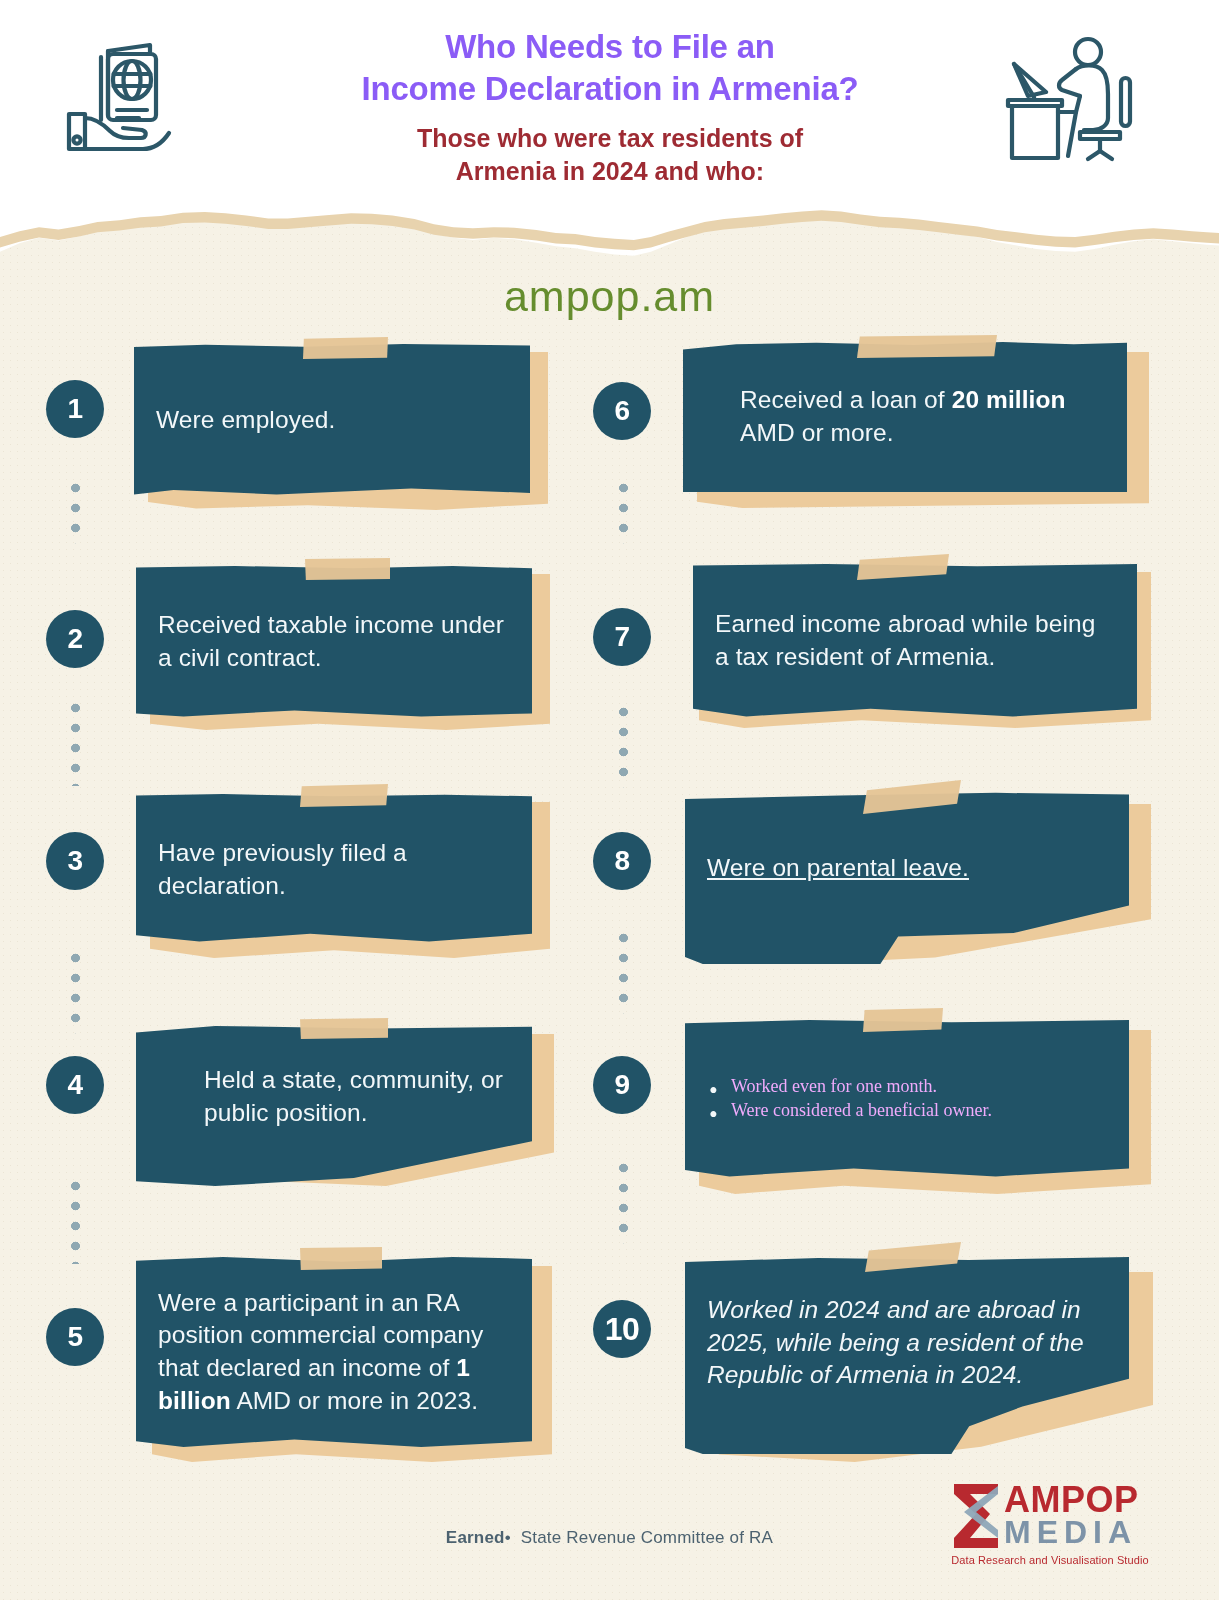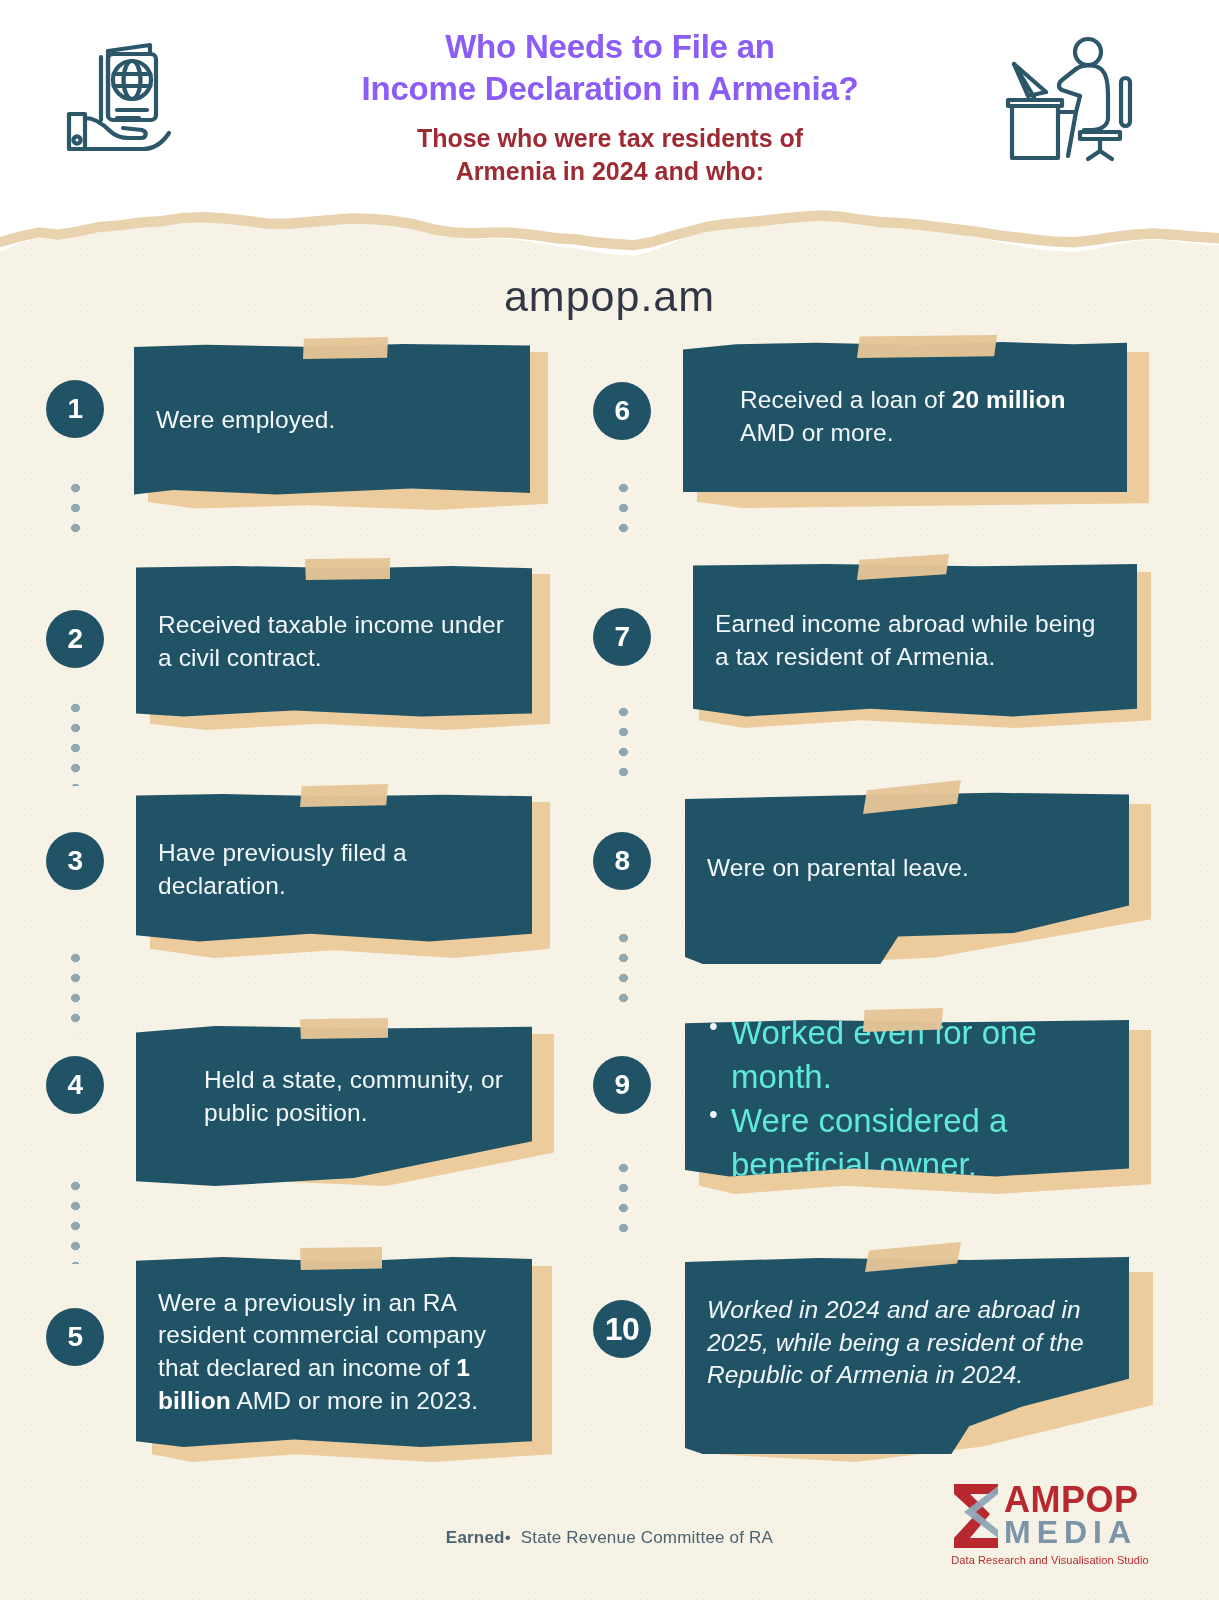--- a/index.html
+++ b/index.html
@@ -91,21 +91,21 @@
       28.8% 27%, 27.0% 30%, 25.3% 33%, 23.6% 36%, 22.0% 36%,
       20.2% 31%, 18.5% 27%, 16.8% 25%, 15.0% 26%, 13.2% 32%,
       11.5% 34%, 9.8% 39%, 8.0% 42%, 6.5% 49%, 4.8% 55%,
       3.2% 51%, 1.6% 58%, 0% 68%
     );
   }
 
   #watermark {
     position:absolute; left:0; top:272px; width:1219px;
     text-align:center;
-    font-size:43px; color:#0f172a; letter-spacing:1px;
+    font-size:43px; color:#4d7c0f; letter-spacing:1px;
     font-weight:400;
     opacity:.85;
   }
 
   
   .column { position:absolute; top:0; }
   #col-left  { left:0px;   width:610px; }
   #col-right { left:575px; width:644px; }
 
   .dotline {
@@ -151,21 +151,21 @@
   .card-text {
     font-size:24.5px; line-height:1.33;
     font-weight:400; color:#f2f7f9;
     padding:0 22px;
     letter-spacing:0.1px;
   }
   .card-text b { font-weight:bold; color:#ffffff; }
   ul.card-list { list-style:none; padding:0 20px; margin:0; }
   ul.card-list li {
     position:relative; padding-left:26px;
-    font-size:33px; line-height:1.33; color:#5eead4;
+    font-size:18px; line-height:1.33; color:#f0abfc;font-family:Liberation Serif, serif;
   }
   ul.card-list li::before {
     content:"•"; position:absolute; left:4px; top:-1px;
     font-size:25px; color:#f2f7f9;
   }
 
   
   #source {
     position:absolute; left:0; top:1528px; width:1219px;
     text-align:center;
@@ -328,21 +328,21 @@
   </div>
 
   <div class="card-wrap" style="left:0; top:1242px;">
     <div class="card-shadow" style="left:152px; top:24px; width:400px; height:196px;
                 clip-path:polygon(0% 0%,100% 0%,100% 96%,70% 100%,36% 96%,10% 100%,0% 96%);"></div>
     <div class="tape" style="left:300px; top:5px; width:82px; height:23px;
                 clip-path:polygon(0% 4%,100% 0%,100% 93%,1% 100%);"></div>
     <div class="card" style="left:136px; top:15px; width:396px; height:190px;
                 clip-path:polygon(0% 2%,22% 0%,52% 2.5%,80% 0%,100% 1%,100% 97%,72% 100%,40% 96%,12% 100%,0% 97%);">
         <div class="card-text">
-          <span>Were a previously in an RA resident commercial company that declared an income of </span><b>1 billion</b><span> AMD or more in 2023.</span>
+          <span>Were a participant in an RA position commercial company that declared an income of </span><b>1 billion</b><span> AMD or more in 2023.</span>
         </div>
     </div>
     <div class="badge" style="left:46px; top:66px;">
       <span>5</span>
     </div>
   </div>
 
 </div>
 
 <div class="column" id="col-right">
@@ -384,21 +384,21 @@
     </div>
   </div>
 
   <div class="card-wrap" style="left:0; top:778px;">
     <div class="card-shadow" style="left:126px; top:26px; width:450px; height:160px;
                 clip-path:polygon(0% 0%,100% 0%,100% 72%,52% 96%,22% 100%,0% 94%);"></div>
     <div class="tape" style="left:288px; top:2px; width:98px; height:34px;
                 clip-path:polygon(4% 30%,100% 0%,96% 70%,0% 100%);"></div>
     <div class="card" style="left:110px; top:14px; width:444px; height:172px;
                 clip-path:polygon(0% 4%,35% 2%,70% 0.5%,100% 1.5%,100% 66%,74% 82%,48% 84%,44% 100%,4% 100%,0% 96%);">
-        <div class="card-text" style="margin-top:-20px;">
+        <div class="card-text" style="margin-top:-20px;text-decoration:underline;">
           <span>Were on parental leave.</span>
         </div>
     </div>
     <div class="badge" style="left:18px; top:54px;">
       <span>8</span>
     </div>
   </div>
 
   <div class="card-wrap" style="left:0; top:1000px;">
     <div class="card-shadow" style="left:124px; top:30px; width:452px; height:164px;

